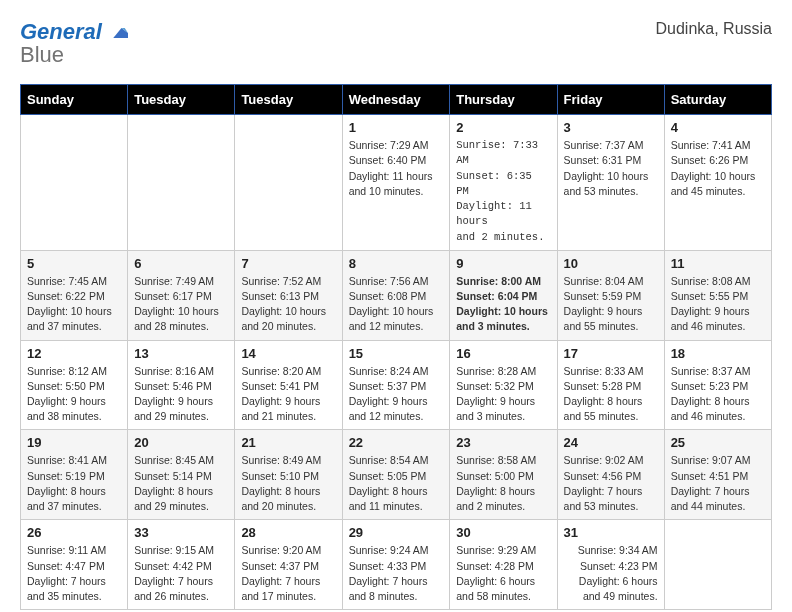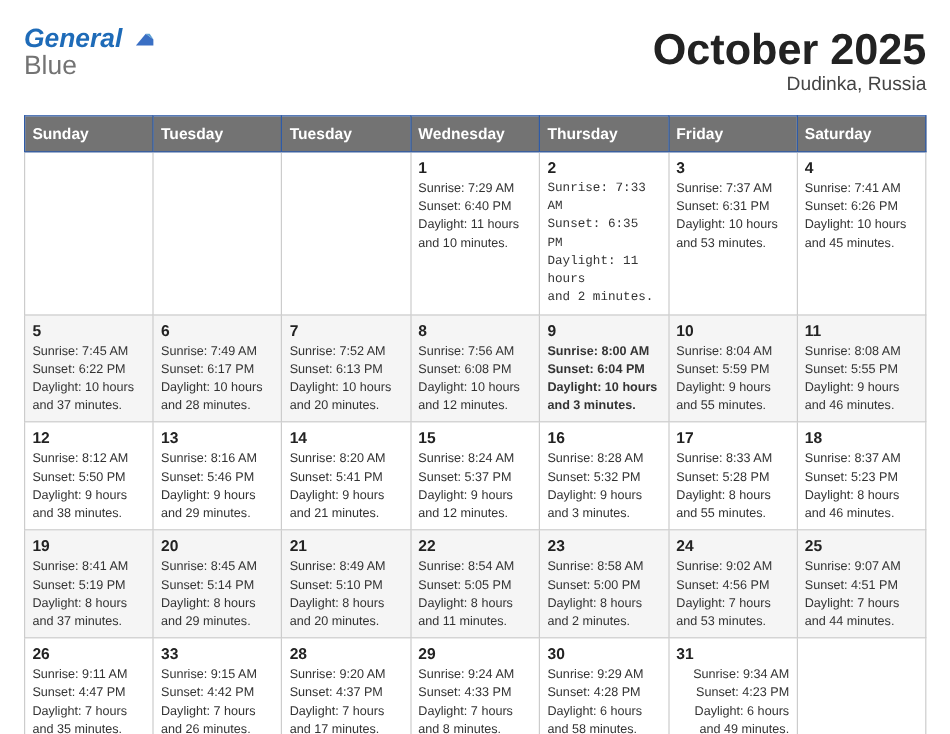--- a/index.html
+++ b/index.html
@@ -46,21 +46,21 @@
     .location {
       font-size: 16px;
       color: #444;
     }
     .calendar {
       width: 100%;
       border-collapse: collapse;
       border: 1px solid #ccc;
     }
     .calendar th {
-      background-color: #737373;
+      background-color: #000000;
       color: #fff;
       font-size: 13px;
       font-weight: bold;
       padding: 7px 6px;
       text-align: left;
       border: 1px solid #2e5ba8;
     }
     .calendar td {
       vertical-align: top;
       width: 108px;
@@ -100,21 +100,20 @@
           <polygon points="4,14 14,2 22,8 22,14" fill="#3a6fc4"></polygon>
           <polygon points="14,2 22,8 18,2" fill="#5a9fd4"></polygon>
         </svg>
       </span>
     </div>
     <div style="display:flex;align-items:center;margin-top:-2px;">
       <span style="font-size:22px;font-weight:normal;color:#737373;">Blue</span>
     </div>
   </div>
   <div class="title-block">
-    <div class="month-title">October 2025</div>
     <div class="location">Dudinka, Russia</div>
   </div>
 </div>
 
 <table class="calendar">
   <thead>
     <tr>
     <th>Sunday</th>
         <th>Tuesday</th>
         <th>Tuesday</th>

